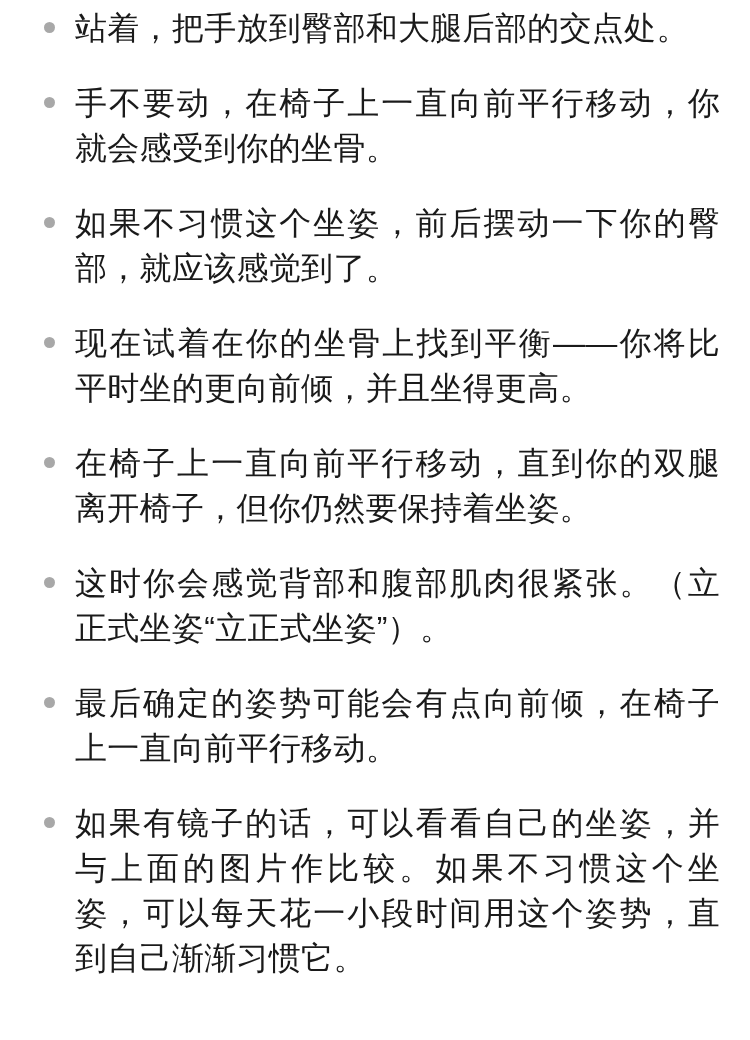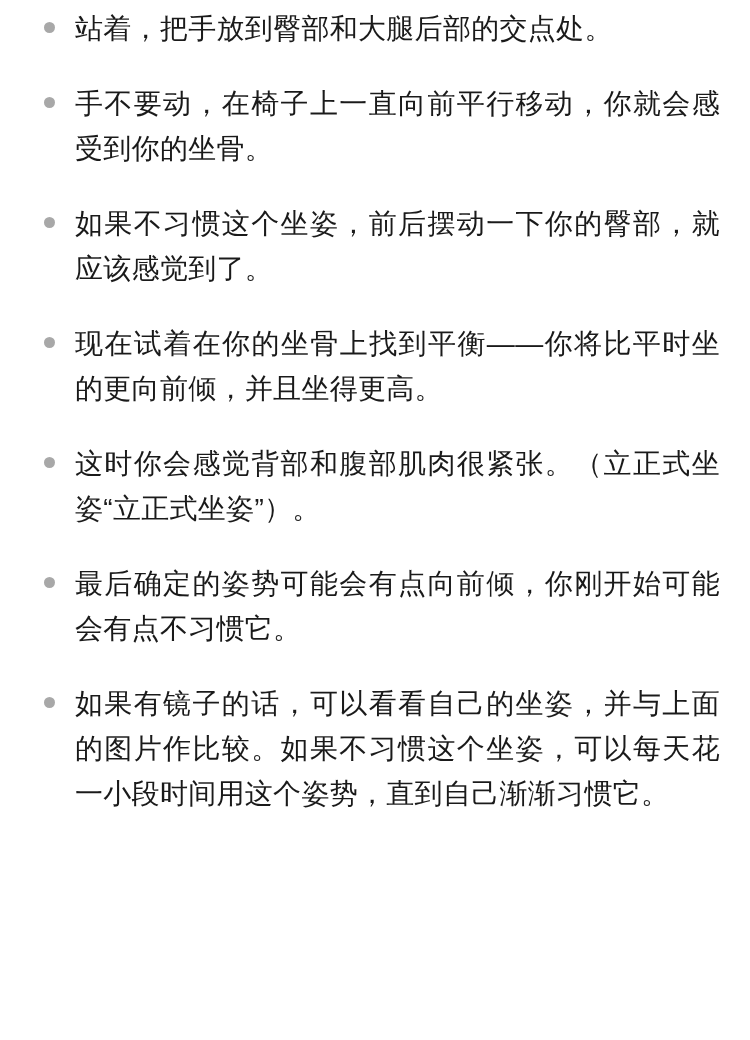--- a/index.html
+++ b/index.html
@@ -35,21 +35,21 @@
   .bullet-dot {
     flex: 0 0 auto;
     width: 11px;
     height: 11px;
     border-radius: 50%;
     background: #a8a8a8;
     margin: 16px 20px 0 14px;
   }
   .bullet-text {
     flex: 1 1 auto;
-    font-size: 28px;
+    font-size: 32px;
     line-height: 45px;
     letter-spacing: 0.3px;
     color: #1a1a1a;
     text-align: justify;
     text-justify: inter-ideograph;
     word-break: break-word;
   }
 </style>
 </head>
 <body>
@@ -67,24 +67,28 @@
     <li class="bullet-item">
       <span class="bullet-dot"></span>
       <span class="bullet-text">如果不习惯这个坐姿，前后摆动一下你的臀部，就应该感觉到了。</span>
     </li>
     <li class="bullet-item">
       <span class="bullet-dot"></span>
       <span class="bullet-text">现在试着在你的坐骨上找到平衡——你将比平时坐的更向前倾，并且坐得更高。</span>
     </li>
     <li class="bullet-item">
       <span class="bullet-dot"></span>
+      <span class="bullet-text">在椅子上一直向前平行移动，直到你的双腿离开椅子，但你仍然要保持着坐姿。</span>
+    </li>
+    <li class="bullet-item">
+      <span class="bullet-dot"></span>
       <span class="bullet-text">这时你会感觉背部和腹部肌肉很紧张。（立正式坐姿“立正式坐姿”）。</span>
     </li>
     <li class="bullet-item">
       <span class="bullet-dot"></span>
-      <span class="bullet-text">最后确定的姿势可能会有点向前倾，你刚开始可能会有点不习惯它。</span>
+      <span class="bullet-text">最后确定的姿势可能会有点向前倾，在椅子上一直向前平行移动。</span>
     </li>
     <li class="bullet-item">
       <span class="bullet-dot"></span>
       <span class="bullet-text">如果有镜子的话，可以看看自己的坐姿，并与上面的图片作比较。如果不习惯这个坐姿，可以每天花一小段时间用这个姿势，直到自己渐渐习惯它。</span>
     </li>
   </ul>
 </div>
 
 </body></html>

